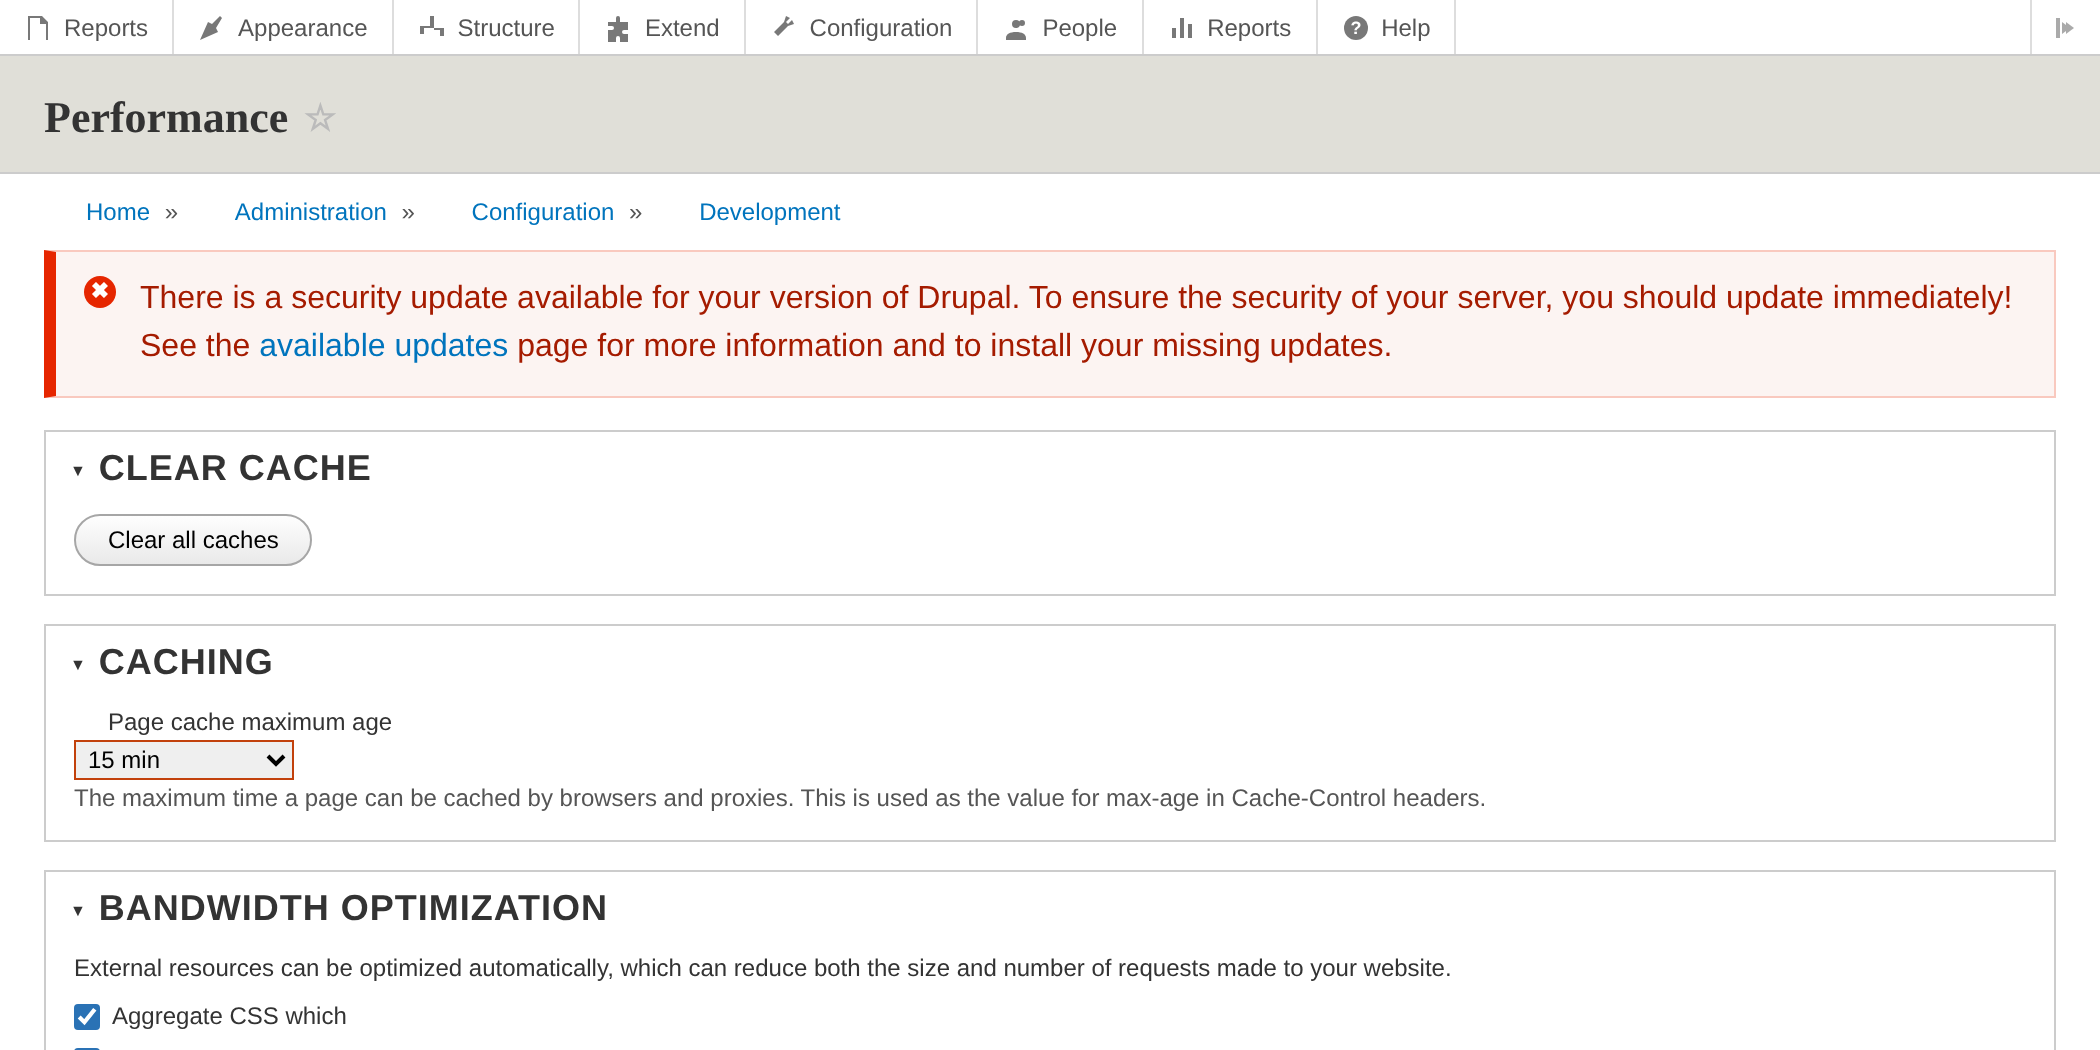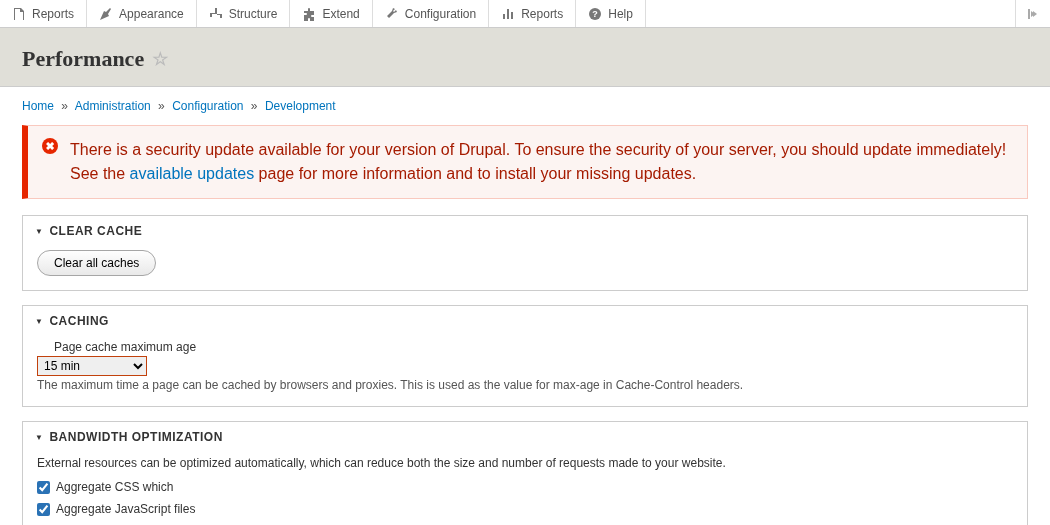--- a/index.html
+++ b/index.html
@@ -6,29 +6,29 @@
 body { font-family: "Lucida Grande", "Lucida Sans Unicode", Verdana, sans-serif; font-size: 12px; color: #333; background: #fff; width: 1050px; }
 .toolbar { display: flex; background: #fff; border-bottom: 1px solid #ccc; height: 28px; }
 .toolbar-item { display: flex; align-items: center; padding: 0 12px; border-right: 1px solid #ddd; color: #555; cursor: pointer; font-size: 12px; }
 .toolbar-item svg { margin-right: 6px; }
 .toolbar-spacer { flex: 1; border-right: none; }
 .toolbar-right { display: flex; align-items: center; padding: 0 10px; border-left: 1px solid #ddd; cursor: pointer; }
 .header-region { background: #e0dfd8; border-bottom: 1px solid #ccc; padding: 18px 22px 14px; text-align: right; }
 .page-title { font-family: Georgia, "Times New Roman", serif; font-size: 22px; font-weight: bold; color: #333; display: flex; align-items: center; }
 .page-title .star { margin-left: 8px; color: #bbb; font-size: 18px; cursor: pointer; }
 .breadcrumb { padding: 12px 22px; font-size: 12px; }
-.breadcrumb a { color: #0074bd; text-decoration: none; }
+.breadcrumb a { color: #0074bd; text-decoration: none; margin-left: 21px; }
 .breadcrumb .sep { color: #555; margin: 0 4px; }
 .content { padding: 0 22px 20px; }
 .alert { display: flex; border: 1px solid #f9c9bf; border-left: 6px solid #e62600; background: #fcf4f2; padding: 12px 14px; margin-bottom: 16px; }
 .alert-icon { width: 16px; height: 16px; border-radius: 50%; background: #e62600; color: #fff; font-weight: bold; font-size: 11px; text-align: center; line-height: 16px; margin-right: 12px; flex-shrink: 0; }
 .alert-text { color: #a51b00; font-size: 16px; line-height: 1.5; }
 .alert-text a { color: #0074bd; text-decoration: none; }
 fieldset { border: 1px solid #ccc; margin-bottom: 14px; padding: 0; }
-.fs-legend { display: block; width: 100%; padding: 8px 12px; font-weight: bold; font-size: 12px; letter-spacing: 0.5px; cursor: pointer; }
+.fs-legend { display: block; width: 100%; padding: 8px 12px; font-weight: bold; font-size: 18px; letter-spacing: 0.5px; cursor: pointer; }
 .fs-legend::before { content: "▼"; font-size: 8px; margin-right: 6px; vertical-align: middle; }
 .fs-body { padding: 4px 14px 14px; }
 .btn { font-family: inherit; font-size: 12px; padding: 5px 16px; border: 1px solid #a6a6a6; border-radius: 14px; background: linear-gradient(#fefefe, #e9e9e9); cursor: pointer; }
 .note { font-size: 12px; color: #333; margin-bottom: 10px; }
 .form-label { font-weight: normal; font-size: 12px; display: block; margin-bottom: 2px; padding-left: 17px; }
 select { font-size: 12px; border: 1px solid #c2410c; padding: 1px 2px; min-width: 110px; }
 .description { font-size: 12px; color: #555; margin-top: 2px; }
 .checkbox-row { display: flex; align-items: center; margin: 8px 0; font-size: 12px; }
 .checkbox-row input { margin-right: 6px; accent-color: #2a72b5; }
 </style>
@@ -58,20 +58,26 @@
     <svg width="14" height="14" viewBox="0 0 14 14">
         <path fill="#787878" d="M2 4h4V2a1 1 0 012 0v2h4v4h-2a1 1 0 000 2h2v4H8v-2a1 1 0 00-2 0v2H2V8h2a1 1 0 000-2H2z"></path>
       </svg>
     <span>Extend</span>
   </div>
   <div class="toolbar-item">
     <svg width="14" height="14" viewBox="0 0 14 14">
         <path fill="#787878" d="M11 3l-2 2-1-1 2-2-2-1-1 3-5 5 2 2 5-5 3-1z"></path>
       </svg>
     <span>Configuration</span>
+  </div>
+  <div class="toolbar-item">
+    <svg width="14" height="14" viewBox="0 0 14 14">
+        <path fill="#787878" d="M5 5a2 2 0 114 0 2 2 0 01-4 0zm-3 7c0-2 2-3 5-3s5 1 5 3v1H2zM10 3a1.5 1.5 0 110 3 1.5 1.5 0 010-3z"></path>
+      </svg>
+    <span>People</span>
   </div>
   <div class="toolbar-item">
     <svg width="14" height="14" viewBox="0 0 14 14">
         <path fill="#787878" d="M2 12h2V7H2zm4 0h2V2H6zm4 0h2V5h-2z"></path>
       </svg>
     <span>Reports</span>
   </div>
   <div class="toolbar-item">
     <svg width="14" height="14" viewBox="0 0 14 14">
         <circle cx="7" cy="7" r="6" fill="#787878"></circle>

